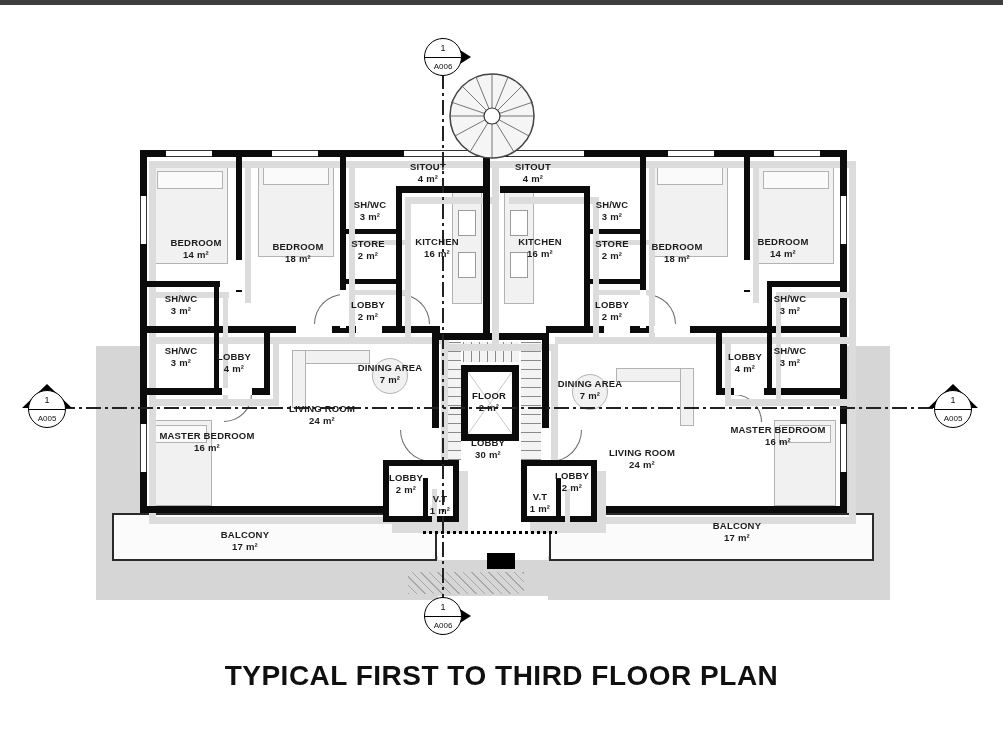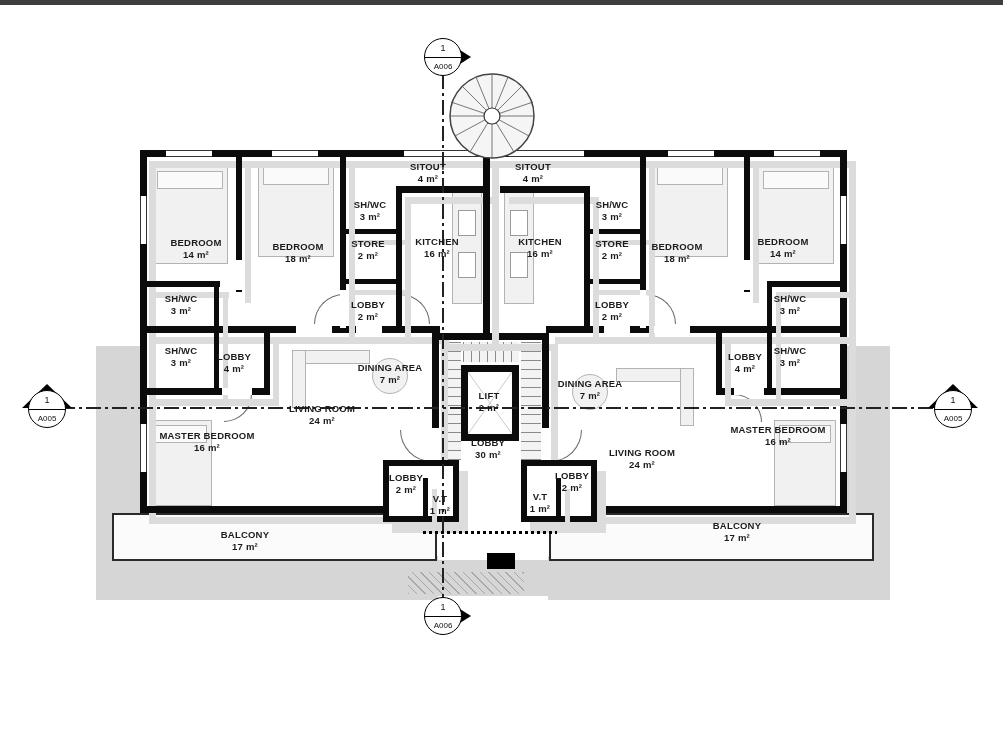--- a/index.html
+++ b/index.html
@@ -239,21 +239,21 @@
     </div>
   <div class="room-label" style="left:406px;top:484px;">
       <div>LOBBY</div>
       <div>2 m²</div>
     </div>
   <div class="room-label" style="left:440px;top:505px;">
       <div>V.T</div>
       <div>1 m²</div>
     </div>
   <div class="room-label" style="left:489px;top:402px;">
-      <div>LIFT</div>
+      <div>FLOOR</div>
       <div>2 m²</div>
     </div>
   <div class="room-label" style="left:488px;top:449px;">
       <div>LOBBY</div>
       <div>30 m²</div>
     </div>
   <div class="room-label" style="left:533px;top:173px;">
       <div>SITOUT</div>
       <div>4 m²</div>
     </div>
@@ -335,13 +335,14 @@
     <span class="m-num">1</span>
     <span class="m-sheet">A005</span>
   </div>
 
   <div class="tri-u" style="left:928px;top:384px;"></div>
   <div class="m-circle" style="left:934px;top:390px;">
     <span class="m-num">1</span>
     <span class="m-sheet">A005</span>
   </div>
 
+  <div class="title">TYPICAL FIRST TO THIRD FLOOR PLAN</div>
 </div>
 
 </body></html>

